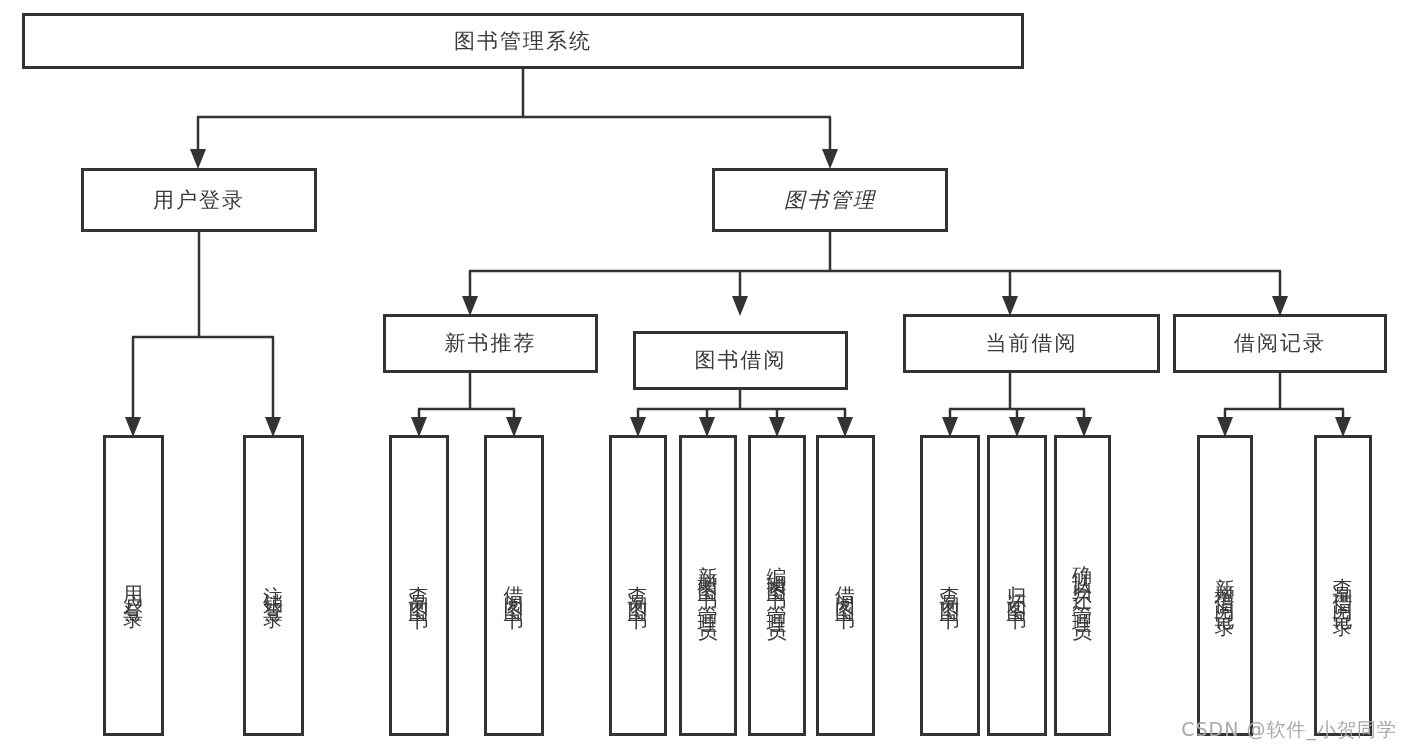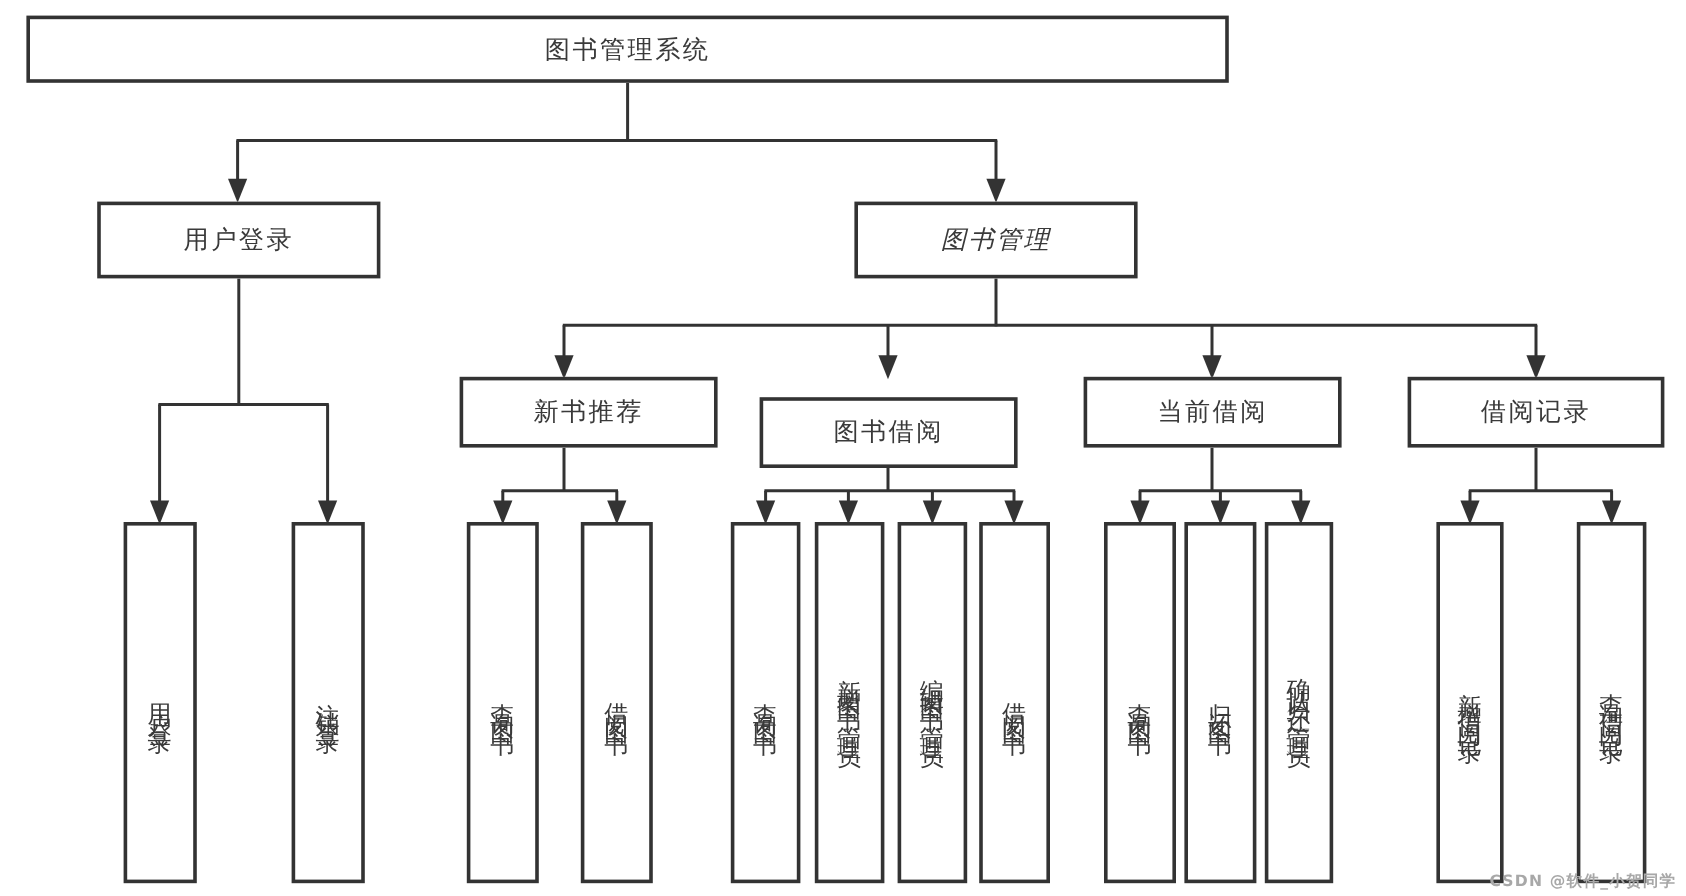--- a/index.html
+++ b/index.html
@@ -40,26 +40,25 @@
     font-size: 20px;
     color: #3a3a3a;
     letter-spacing: 8px;
     line-height: 1;
     max-height: 292px;
   }
   .watermark {
     position: absolute;
     right: 8px;
     bottom: 4px;
-    font-size: 13px;
+    font-size: 19px;
     color: #a8a8a8;
     letter-spacing: 1px;
     z-index: 5;
     white-space: nowrap;
-    font-weight: bold;
   }
 </style>
 </head>
 <body>
 
 <div class="canvas">
 
   <svg id="connectors" class="connectors">
       <line x1="523" y1="69" x2="523" y2="118" stroke="#333333" stroke-width="2.5"></line>
       <line x1="197" y1="117" x2="831" y2="117" stroke="#333333" stroke-width="2.5"></line>
@@ -125,21 +124,21 @@
   <div class="node" style="left:712px; top:168px; width:236px; height:64px;font-style:italic;">
     <span class="htext">图书管理</span>
   </div>
 
   <div class="node" style="left:383px; top:314px; width:215px; height:59px;">
     <span class="htext">新书推荐</span>
   </div>
   <div class="node" style="left:633px; top:331px; width:215px; height:59px;">
     <span class="htext">图书借阅</span>
   </div>
-  <div class="node" style="left:903px; top:314px; width:215px; height:59px;font-family:Liberation Serif, serif;">
+  <div class="node" style="left:903px; top:314px; width:257px; height:59px;font-family:Liberation Serif, serif;">
     <span class="htext">当前借阅</span>
   </div>
   <div class="node" style="left:1173px; top:314px; width:214px; height:59px;">
     <span class="htext">借阅记录</span>
   </div>
 
   <div class="node" style="left:103px; top:435px; width:61px; height:301px;">
     <span class="vtext">用户登录</span>
   </div>
   <div class="node" style="left:243px; top:435px; width:61px; height:301px;">

